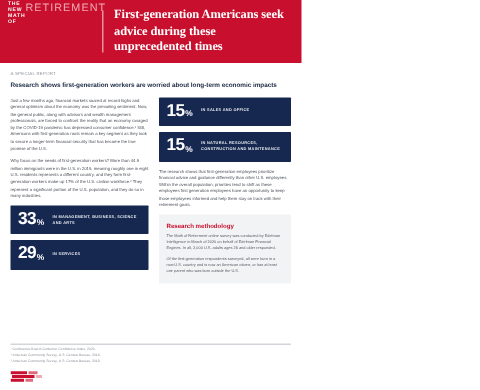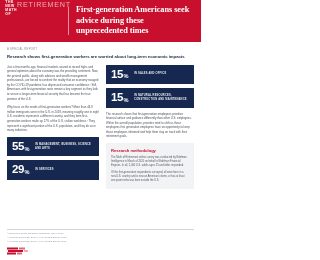--- a/index.html
+++ b/index.html
@@ -130,21 +130,21 @@
     <div class="subtitle">Research shows first-generation workers are worried about long-term economic impacts</div>
 
     <div class="cols">
 
       <div class="col-left">
         <p class="para">Just a few months ago, financial markets soared at record highs and general optimism about the economy was the prevailing sentiment. Now, the general public, along with advisors and wealth management professionals, are forced to confront the reality that an economy ravaged by the COVID-19 pandemic has depressed consumer confidence.¹ Still, Americans with first-generation roots remain a key segment as they look to secure a longer-term financial security that has become the true promise of the U.S.</p>
         <p class="para">Why focus on the needs of first-generation workers? More than 44.9 million immigrants were in the U.S. in 2019, meaning roughly one in eight U.S. residents represents a different country, and they form first-generation workers make up 17% of the U.S. civilian workforce.² They represent a significant portion of the U.S. population, and they do so in many industries.</p>
 
         <div class="stat stat-lg">
           <span class="num">
-              <span>55</span>
+              <span>33</span>
               <span class="pct">%</span>
             </span>
           <span class="lbl">IN MANAGEMENT, BUSINESS, SCIENCE AND ARTS</span>
         </div>
 
         <div class="stat">
           <span class="num">
               <span>29</span>
               <span class="pct">%</span>
             </span>

